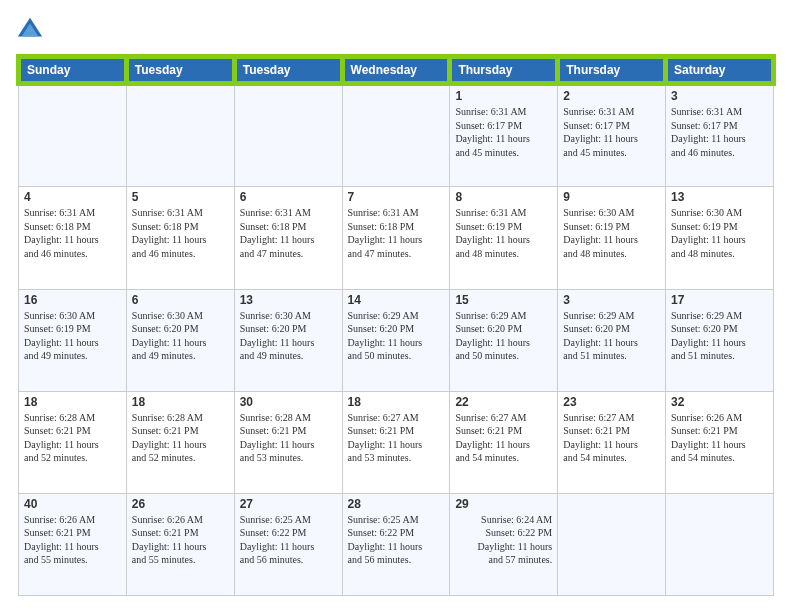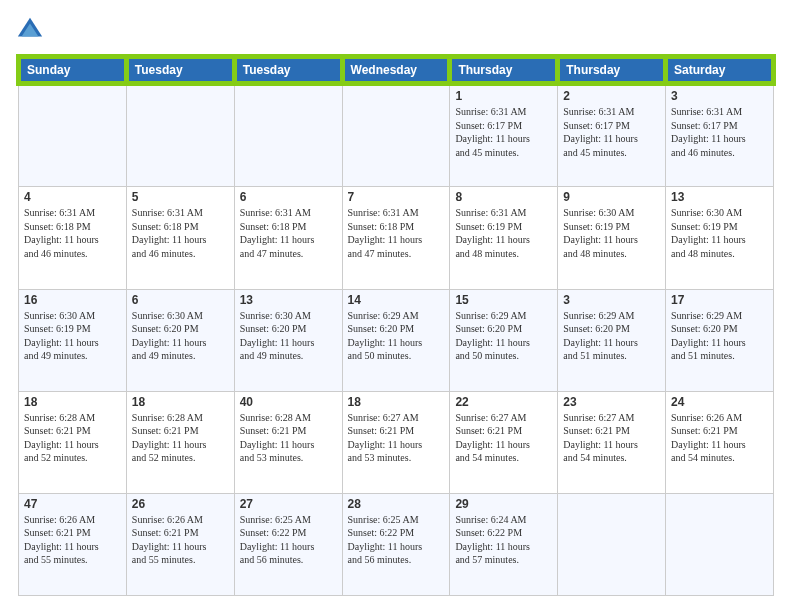--- a/index.html
+++ b/index.html
@@ -273,21 +273,21 @@
 and 52 minutes.</div>
           </td>
           <td>
             <span class="day-number">18</span>
             <div class="day-info" style="white-space: pre-line;">Sunrise: 6:28 AM
 Sunset: 6:21 PM
 Daylight: 11 hours
 and 52 minutes.</div>
           </td>
           <td>
-            <span class="day-number">40</span>
+            <span class="day-number">30</span>
             <div class="day-info" style="white-space: pre-line;">Sunrise: 6:28 AM
 Sunset: 6:21 PM
 Daylight: 11 hours
 and 53 minutes.</div>
           </td>
           <td>
             <span class="day-number">18</span>
             <div class="day-info" style="white-space: pre-line;">Sunrise: 6:27 AM
 Sunset: 6:21 PM
 Daylight: 11 hours
@@ -301,30 +301,30 @@
 and 54 minutes.</div>
           </td>
           <td>
             <span class="day-number">23</span>
             <div class="day-info" style="white-space: pre-line;">Sunrise: 6:27 AM
 Sunset: 6:21 PM
 Daylight: 11 hours
 and 54 minutes.</div>
           </td>
           <td>
-            <span class="day-number">24</span>
+            <span class="day-number">32</span>
             <div class="day-info" style="white-space: pre-line;">Sunrise: 6:26 AM
 Sunset: 6:21 PM
 Daylight: 11 hours
 and 54 minutes.</div>
           </td>
         </tr>
         <tr>
           <td>
-            <span class="day-number">47</span>
+            <span class="day-number">40</span>
             <div class="day-info" style="white-space: pre-line;">Sunrise: 6:26 AM
 Sunset: 6:21 PM
 Daylight: 11 hours
 and 55 minutes.</div>
           </td>
           <td>
             <span class="day-number">26</span>
             <div class="day-info" style="white-space: pre-line;">Sunrise: 6:26 AM
 Sunset: 6:21 PM
 Daylight: 11 hours
@@ -339,21 +339,21 @@
           </td>
           <td>
             <span class="day-number">28</span>
             <div class="day-info" style="white-space: pre-line;">Sunrise: 6:25 AM
 Sunset: 6:22 PM
 Daylight: 11 hours
 and 56 minutes.</div>
           </td>
           <td>
             <span class="day-number">29</span>
-            <div class="day-info" style="white-space: pre-line;">Sunrise: 6:24 AM
+            <div class="day-info" style="white-space: pre-line; text-align: right;">Sunrise: 6:24 AM
 Sunset: 6:22 PM
 Daylight: 11 hours
 and 57 minutes.</div>
           </td>
           <td class="empty"></td>
           <td class="empty"></td>
         </tr>
       </tbody>
   </table>
 </div>

